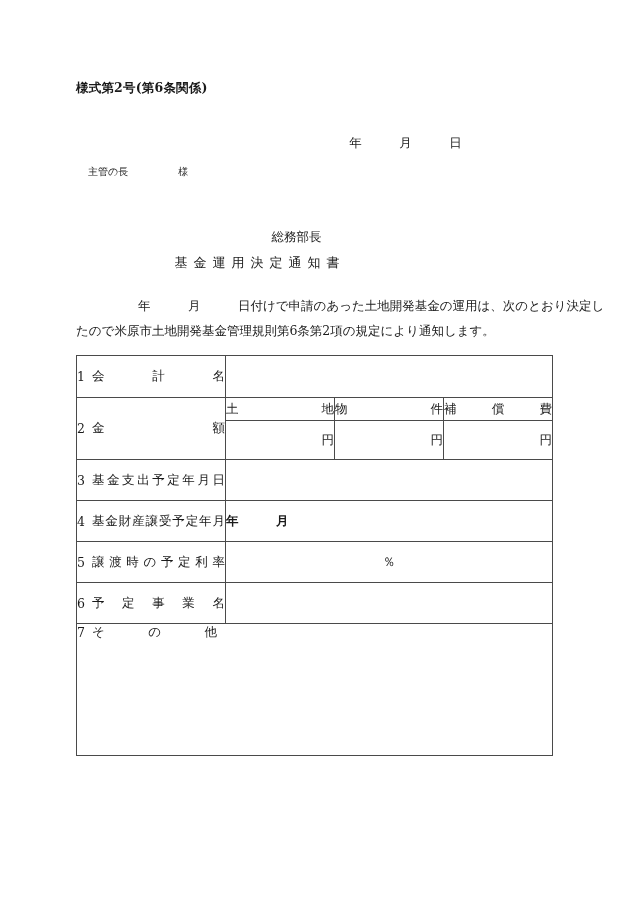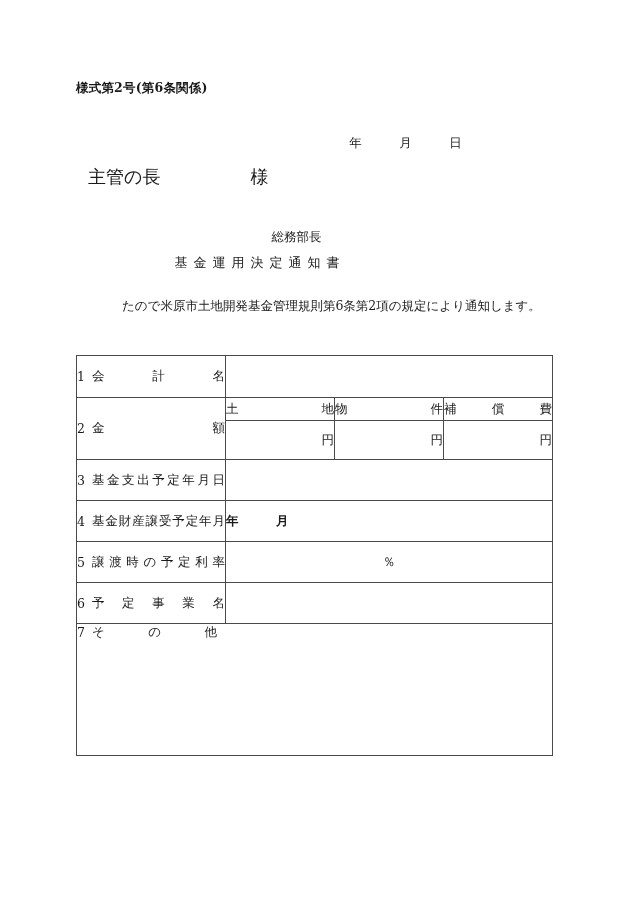--- a/index.html
+++ b/index.html
@@ -43,21 +43,21 @@
   }
   .date-line .inner {
     display: inline-block;
     margin-left: 165px;
   }
 
   .addressee {
     position: absolute;
     left: 88px;
     top: 165px;
-    font-size: 18px;
+    font-size: 10px;
     white-space: pre;
   }
 
   .sender {
     position: absolute;
     left: 0;
     top: 214px;
     width: 527px;
     text-align: center;
     font-size: 12.5px;
@@ -92,21 +92,20 @@
     white-space: pre;
     display: block;
   }
   .body-text .line1 .lead {
     display: inline-block;
     width: 62px;
   }
   .body-text .line2 {
     display: block;
     white-space: pre;
-    margin-left: 46px;
   }
 
   
   .form-table {
     position: absolute;
     left: 76px;
     top: 355px;
     width: 477px;
     border-collapse: collapse;
     table-layout: fixed;
@@ -193,20 +192,21 @@
 
   <div class="addressee">主管の長　　　　　様</div>
 
   <div class="sender">
     <span class="inner">総務部長</span>
   </div>
 
   <div class="doc-title">基金運用決定通知書</div>
 
   <div class="body-text">
+    <span class="line1"><span class="lead"></span><span>年　　　月　　　日</span><span>付けで申請のあった土地開発基金の運用は、次のとおり決定し</span></span>
     <span class="line2">たので米原市土地開発基金管理規則第6条第2項の規定により通知します。</span>
   </div>
 
   <table class="form-table">
     <tbody>
       <tr class="row-r1">
         <td class="lbl">
           <div class="lbl-inner">
             <span class="lbl-num">1</span>
             <span class="lbl-txt">

